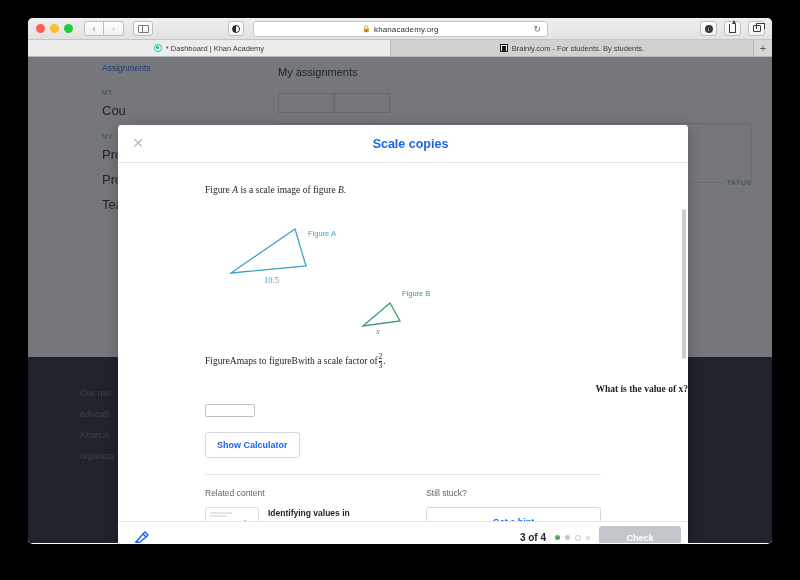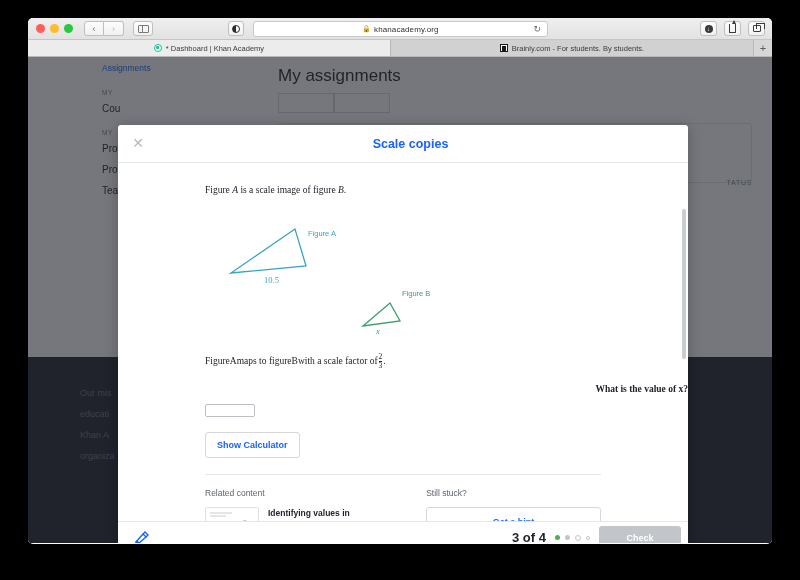--- a/index.html
+++ b/index.html
@@ -134,24 +134,24 @@
   
   .ka-page { position:absolute; inset:0; background:#fff; }
   .ka-topstrip { position:absolute; left:0; right:0; top:0; height: 300px; background:#fff; }
   .ka-sidebar { position:absolute; left:60px; top:0; width:120px; height:300px; }
   .ka-side-link {
     font-size: 8.5px; color:#1865f2; padding: 6px 14px;
   }
   .ka-side-head {
     font-size: 6.5px; color:#7b8794; letter-spacing:.6px; padding: 10px 14px 2px;
   }
-  .ka-side-item { font-size: 10px; color:#21242c; padding: 5px 14px; }
+  .ka-side-item { font-size: 13px; color:#21242c; padding: 5px 14px; }
   .ka-title {
     position:absolute; left:250px; top:9px;
-    font-size: 17px; color:#21242c; font-weight:400;
+    font-size: 11px; color:#21242c; font-weight:400;
   }
   .ka-seg {
     position:absolute; left:250px; top:36px; display:flex;
   }
   .ka-seg div { width:56px; height:20px; border:1px solid #d6d8da; background:#fff; }
   .ka-col-status { position:absolute; right:20px; top:122px; font-size:7px; color:#7b8794; letter-spacing:.7px;}
   .ka-card {
     position:absolute; left:250px; top:66px; right:20px; height: 60px;
     background:#fff; border:1px solid #e3e5e7; border-radius:3px;
   }
@@ -255,21 +255,21 @@
     color:#1865f2; font-size:9px; font-weight:700; padding: 9px 0; text-align:center;
   }
 
   .modal-foot {
     height: 32px; flex:0 0 32px; border-top:1px solid #e6e7e8;
     display:flex; align-items:center; padding: 0 0 0 16px; position:relative;
     background:#fff;
   }
   .foot-icon { width:16px;height:14px; position:relative; }
   .foot-right { margin-left:auto; display:flex; align-items:center; gap:9px; padding-right:0; }
-  .step-text { font-size:13px; color:#21242c; font-weight:700; }
+  .step-text { font-size:10px; color:#21242c; font-weight:700; }
   .dots { display:flex; align-items:center; gap:5px; }
   .dot { border-radius:50%; }
   .dot.d1 { width:5px;height:5px;background:#4caf50; }
   .dot.d2 { width:5px;height:5px;background:#c2c6cb; }
   .dot.d3 { width:6px;height:6px;border:1px solid #c2c6cb;background:#fff; }
   .dot.d4 { width:4px;height:4px;border:1px solid #c2c6cb;background:#fff; }
   .check-btn {
     width: 82px; height: 24px; background:#c2c6cb; color:#ffffff;
     font-size:9px; font-weight:700; border:none; border-radius:3px;
     display:flex; align-items:center; justify-content:center;

